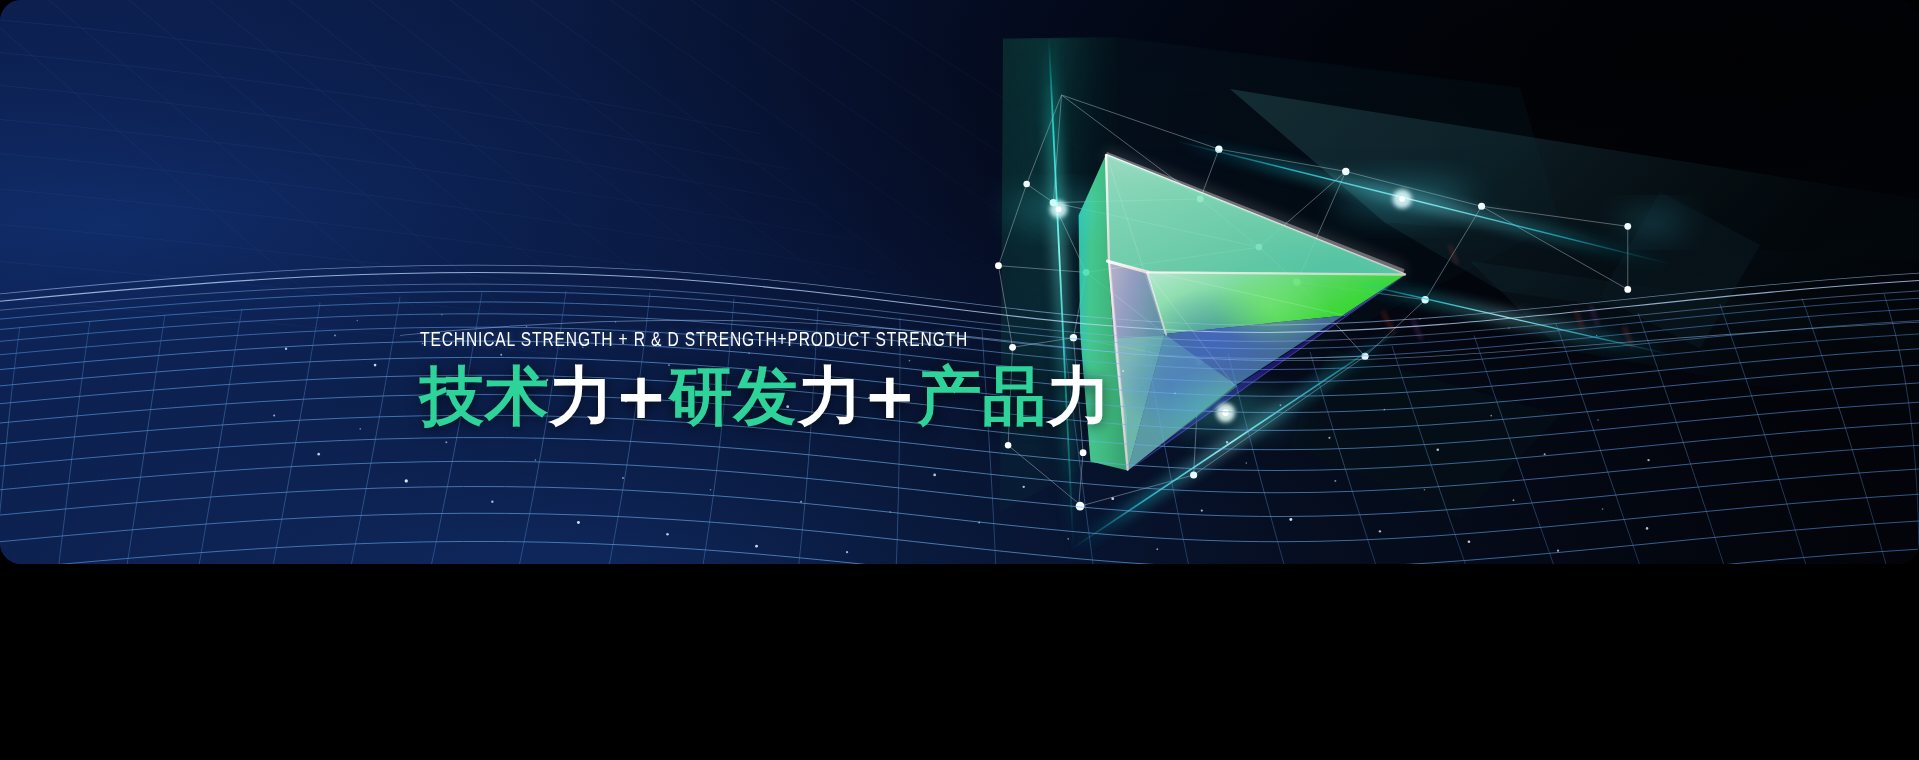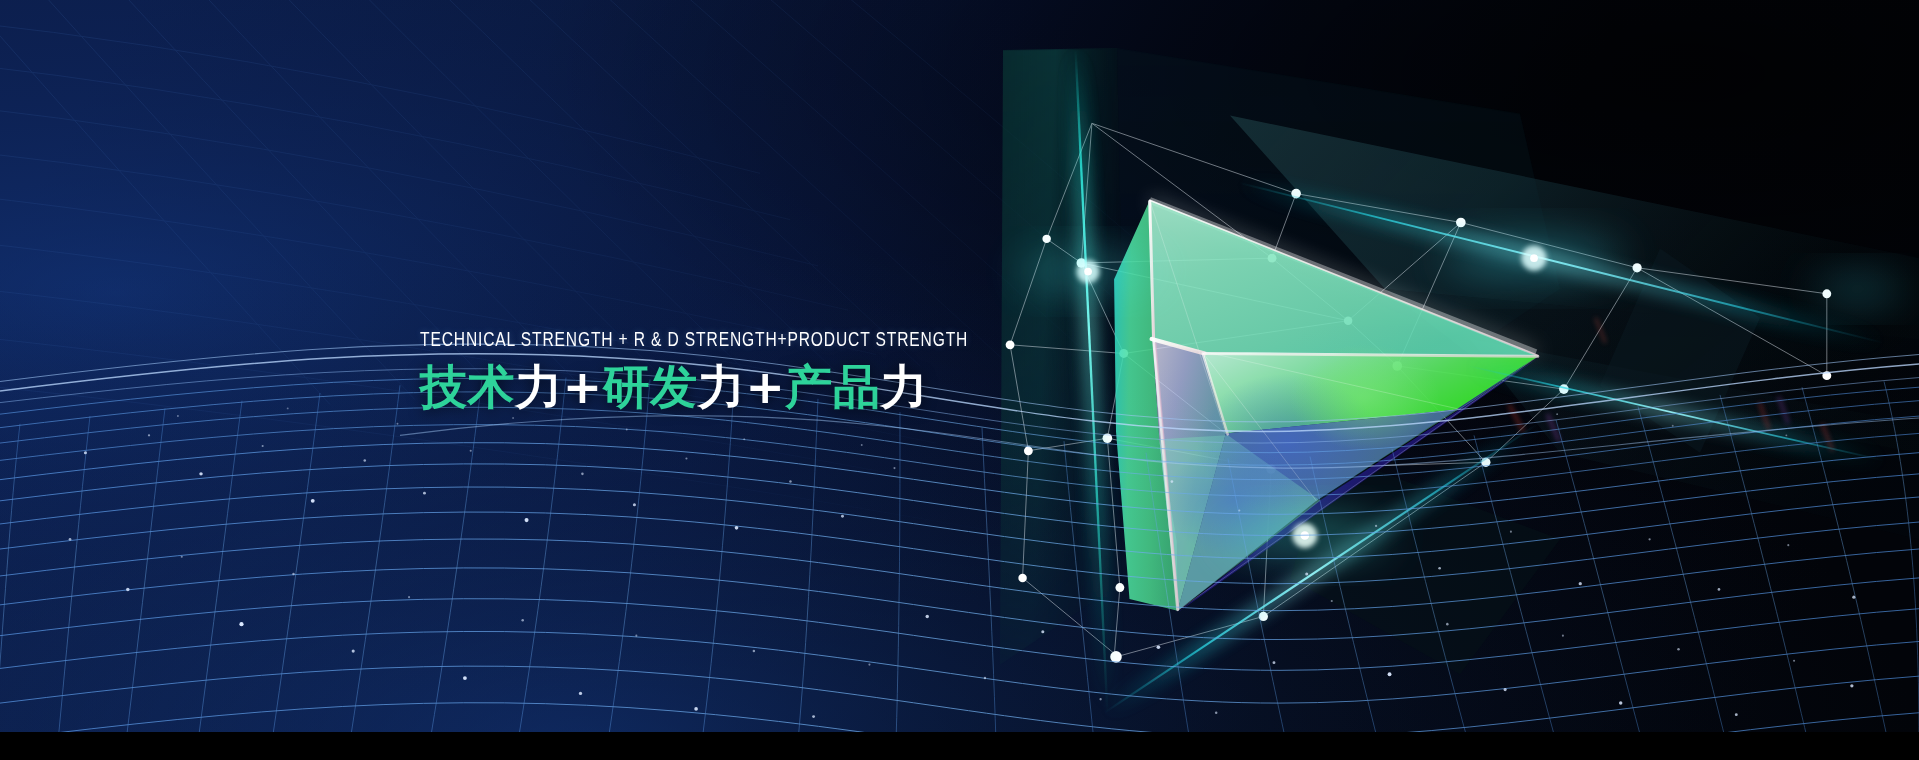--- a/index.html
+++ b/index.html
@@ -4,23 +4,24 @@
 <title>Technical Strength Banner</title>
 <style>
   html,body{margin:0;padding:0;background:#000;}
   body{
     font-family:"Liberation Sans", sans-serif;
     -webkit-font-smoothing:antialiased;
   }
   #banner{
     position:relative;
     width:1919px;
-    height:732px;
+    height:564px;
     overflow:hidden;
     background:#050a1c;
+    border-radius:21px;
   }
   .layer{position:absolute;inset:0;}
   .layer svg{display:block;width:100%;height:100%;}
 
   
   #copy{
     position:absolute;
     left:420px;
     top:330px;
     z-index:40;
@@ -34,21 +35,21 @@
     white-space:nowrap;
     transform:scaleX(0.80);
     transform-origin:left center;
     font-weight:400;
     line-height:1;
     text-shadow:0 0 7px rgba(140,190,255,.30);
   }
   #headline{
     margin-top:9px;
     font-family:"DejaVu Sans","Liberation Sans", sans-serif;
-    font-size:47px;
+    font-size:64px;
     font-weight:700;
     line-height:1.18;
     white-space:nowrap;
     letter-spacing:.012em;
     text-shadow:0 2px 14px rgba(0,0,0,.65);
   }
   .hl-g{color:#2ed39a;}
   .hl-w{color:#ffffff;}
 </style>
 </head>

